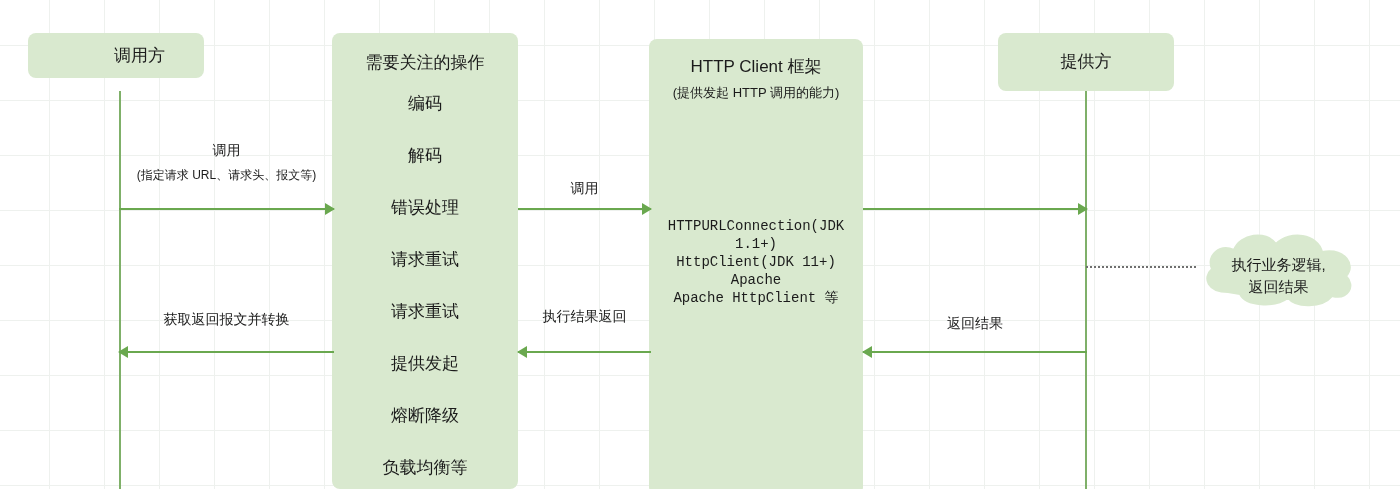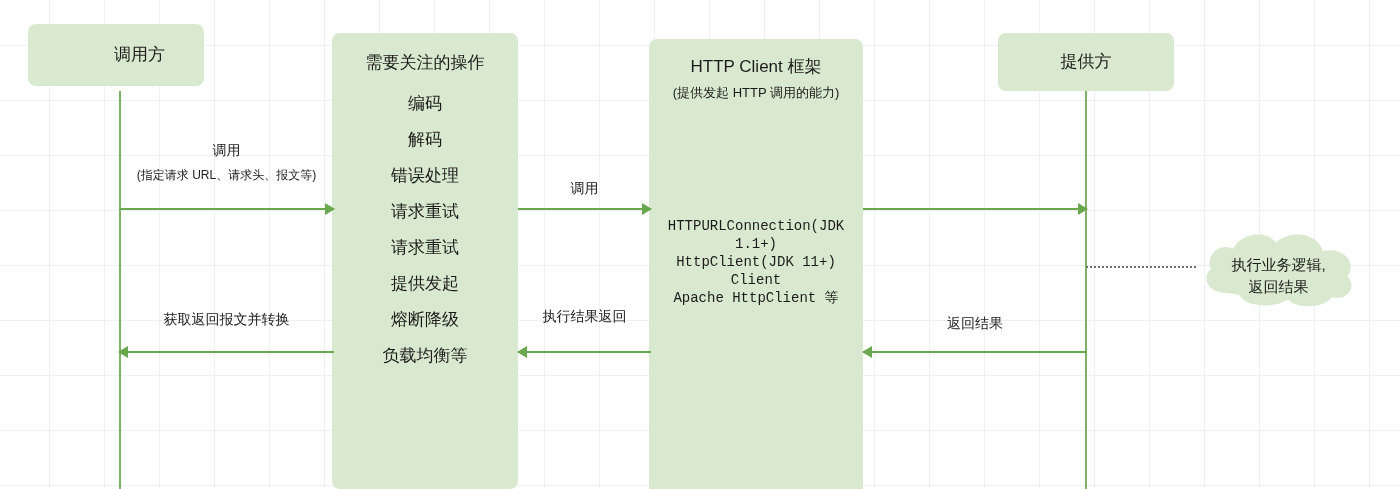--- a/index.html
+++ b/index.html
@@ -42,35 +42,35 @@
     text-align: center;
     white-space: pre-line;
   }
   .box-sub {
     font-size: 13px;
     line-height: 20px;
     text-align: center;
   }
 
   #box-caller {
-    left: 28px; top: 24px; width: 176px; height: 62px;
+    left: 28px; top: 33px; width: 176px; height: 45px;
     justify-content: center;
     padding-left: 47px;
   }
   #box-concerns {
     left: 332px; top: 33px; width: 186px; height: 456px;
     padding-top: 12px;
   }
   #box-concerns .box-title { margin-top: 6px; }
   .concern-list {
     margin-top: 18px;
     display: flex;
     flex-direction: column;
     align-items: center;
-    gap: 14px;
+    gap: 30px;
     width: 100%;
   }
   .concern-item {
     font-size: 17px;
     line-height: 22px;
     text-align: center;
   }
 
   #box-httpclient {
     left: 649px; top: 39px; width: 214px; height: 456px;
@@ -211,21 +211,21 @@
       <div class="concern-item">负载均衡等</div>
     </div>
   </div>
 
   <div class="box" id="box-httpclient">
     <div class="box-title">HTTP Client 框架</div>
     <div class="box-sub">(提供发起 HTTP 调用的能力)</div>
     <div class="impl-list">
       <div class="impl-item">HTTPURLConnection(JDK 1.1+)</div>
       <div class="impl-item">HttpClient(JDK 11+)</div>
-      <div class="impl-item">Client</div>
+      <div class="impl-item">Apache</div>
       <div class="impl-item">Apache HttpClient 等</div>
     </div>
   </div>
 
   <div class="box" id="box-provider">
     <div class="box-title">提供方</div>
   </div>
 
   <div class="arrow right" id="arrow-call-1"></div>
   <div class="arrow right" id="arrow-call-2"></div>

